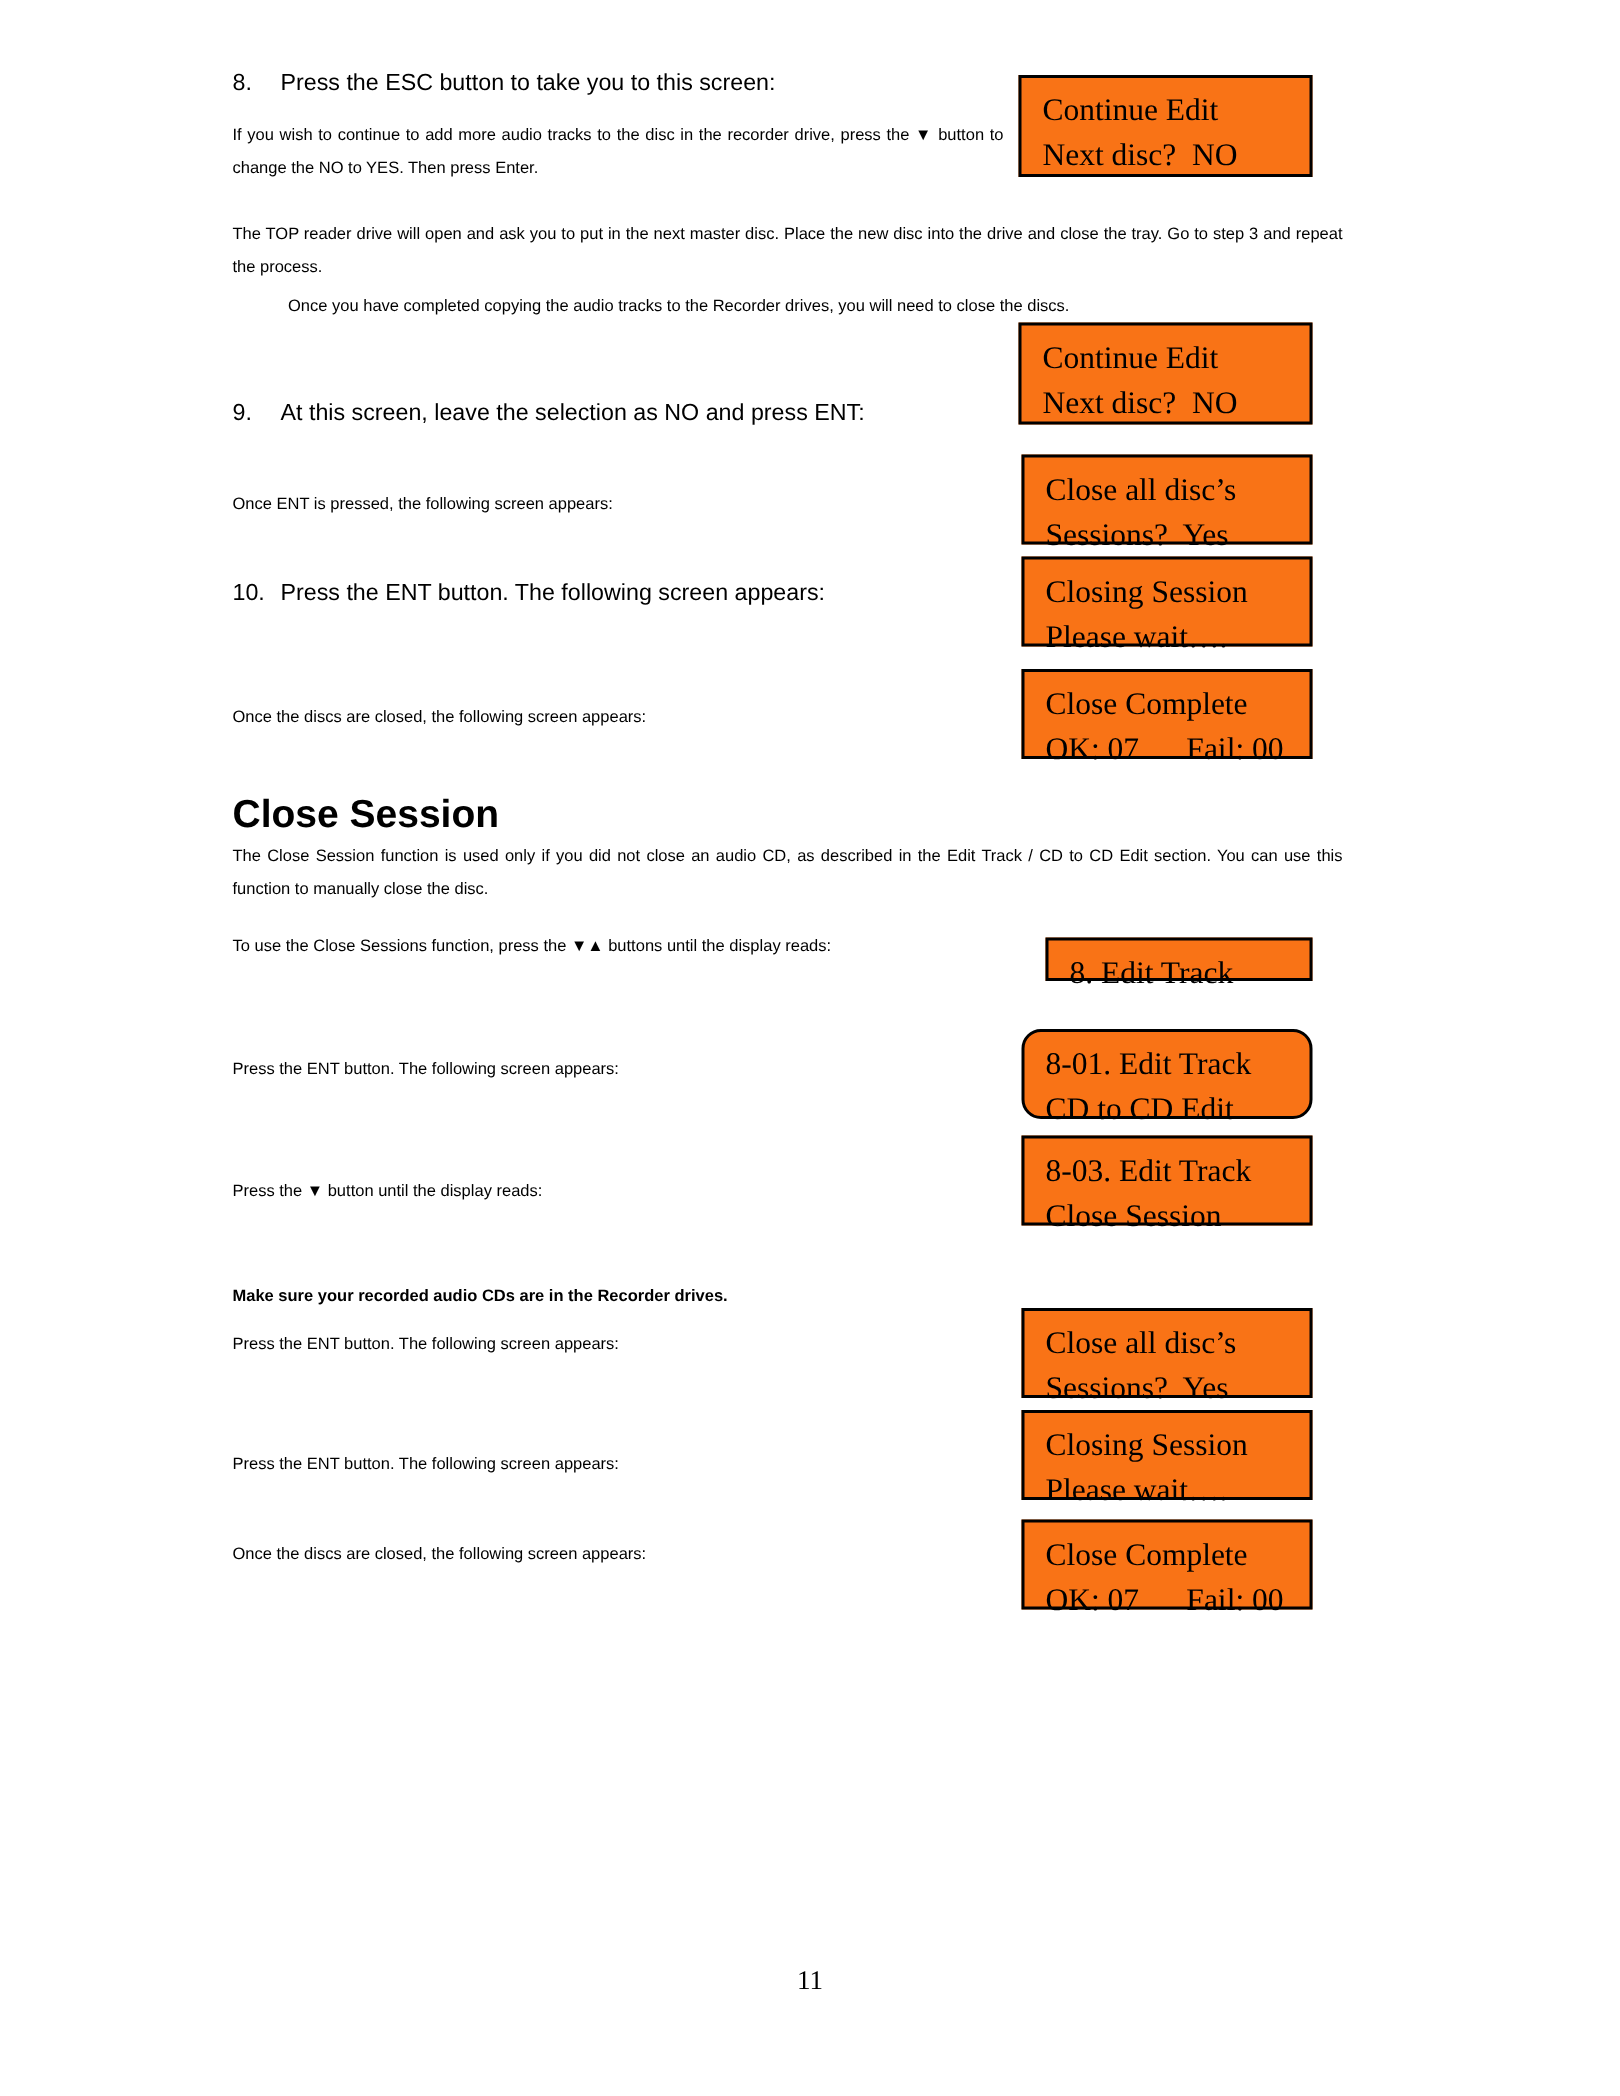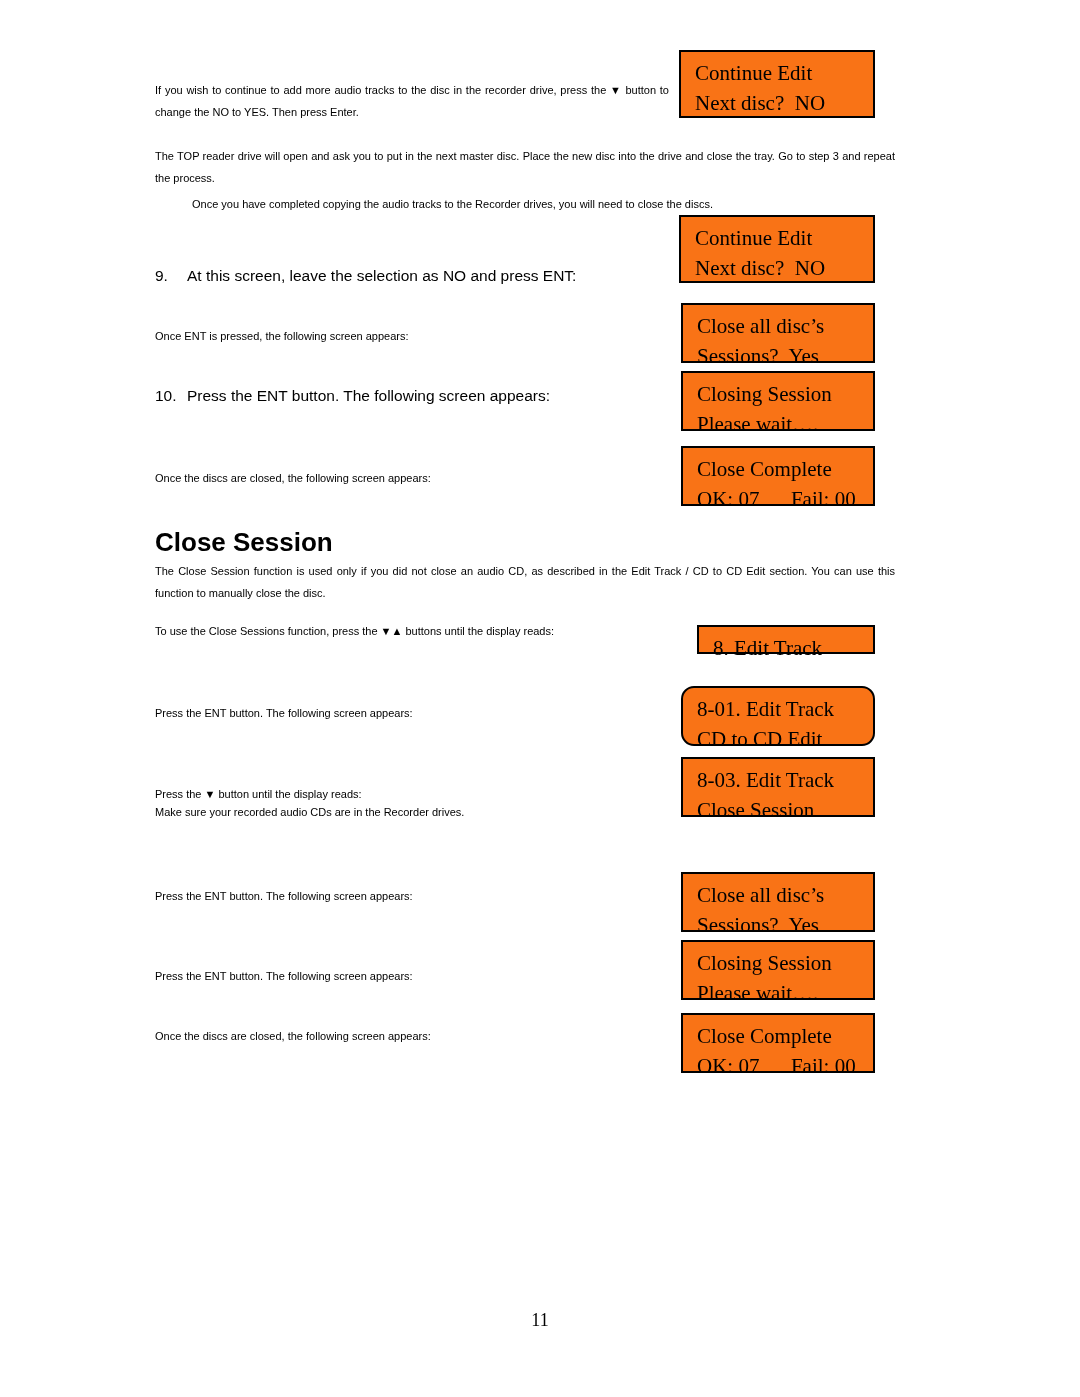--- a/index.html
+++ b/index.html
@@ -71,20 +71,23 @@
     text-align: center;
     font-family: "Liberation Serif", serif;
     font-size: 18px;
   }
 </style>
 </head>
 <body>
 
 <div class="page">
 
+  <div class="numitem" style="left:155px; top:45px; width:510px;">
+    <span class="num">8.</span><span>Press the ESC button to take you to this screen:</span>
+  </div>
 
   <div class="para just" style="left:155px; top:79px; width:514px;">If you wish to continue to add more audio tracks to the disc in the recorder drive, press the ▼ button to change the NO to YES.  Then press Enter.</div>
 
   <div class="para just" style="left:155px; top:145px; width:740px;">The TOP reader drive will open and ask you to put in the next master disc.  Place the new disc into the drive and close the tray.  Go to step 3 and repeat the process.</div>
 
   <div class="para just" style="left:168px; top:193px; width:740px;margin-left:24px;">Once you have completed copying the audio tracks to the Recorder drives, you will need to close the discs.</div>
 
   <div class="numitem" style="left:155px; top:265px; width:510px;">
     <span class="num">9.</span><span>At this screen, leave the selection as NO and press ENT:</span>
   </div>
@@ -125,21 +128,21 @@
   <div class="heading" style="left:155px; top:527px;">Close Session</div>
 
   <div class="para just" style="left:155px; top:560px; width:740px;">The Close Session function is used only if you did not close an audio CD, as described in the Edit Track / CD to CD Edit section.  You can use this function to manually close the disc.</div>
 
   <div class="para" style="left:155px; top:620px; width:535px;">To use the Close Sessions function, press the ▼▲ buttons until the display reads:</div>
 
   <div class="para" style="left:155px; top:702px; width:520px;">Press the ENT button.  The following screen appears:</div>
 
   <div class="para" style="left:155px; top:783px; width:520px;">Press the ▼ button until the display reads:</div>
 
-  <div class="para" style="left:155px; top:801px; width:560px;">Make sure your recorded audio CDs are in the Recorder drives.</div>
+  <div class="para" style="left:155px; top:853px; width:560px;font-weight:bold;">Make sure your recorded audio CDs are in the Recorder drives.</div>
 
   <div class="para" style="left:155px; top:885px; width:520px;">Press the ENT button.  The following screen appears:</div>
 
   <div class="para" style="left:155px; top:965px; width:520px;">Press the ENT button.  The following screen appears:</div>
 
   <div class="para" style="left:155px; top:1025px; width:520px;">Once the discs are closed, the following screen appears:</div>
 
   <div class="lcd" style="left:697px; top:625px; width:178px; height:29px;">
     <div class="line">8. Edit Track</div>
   </div>

